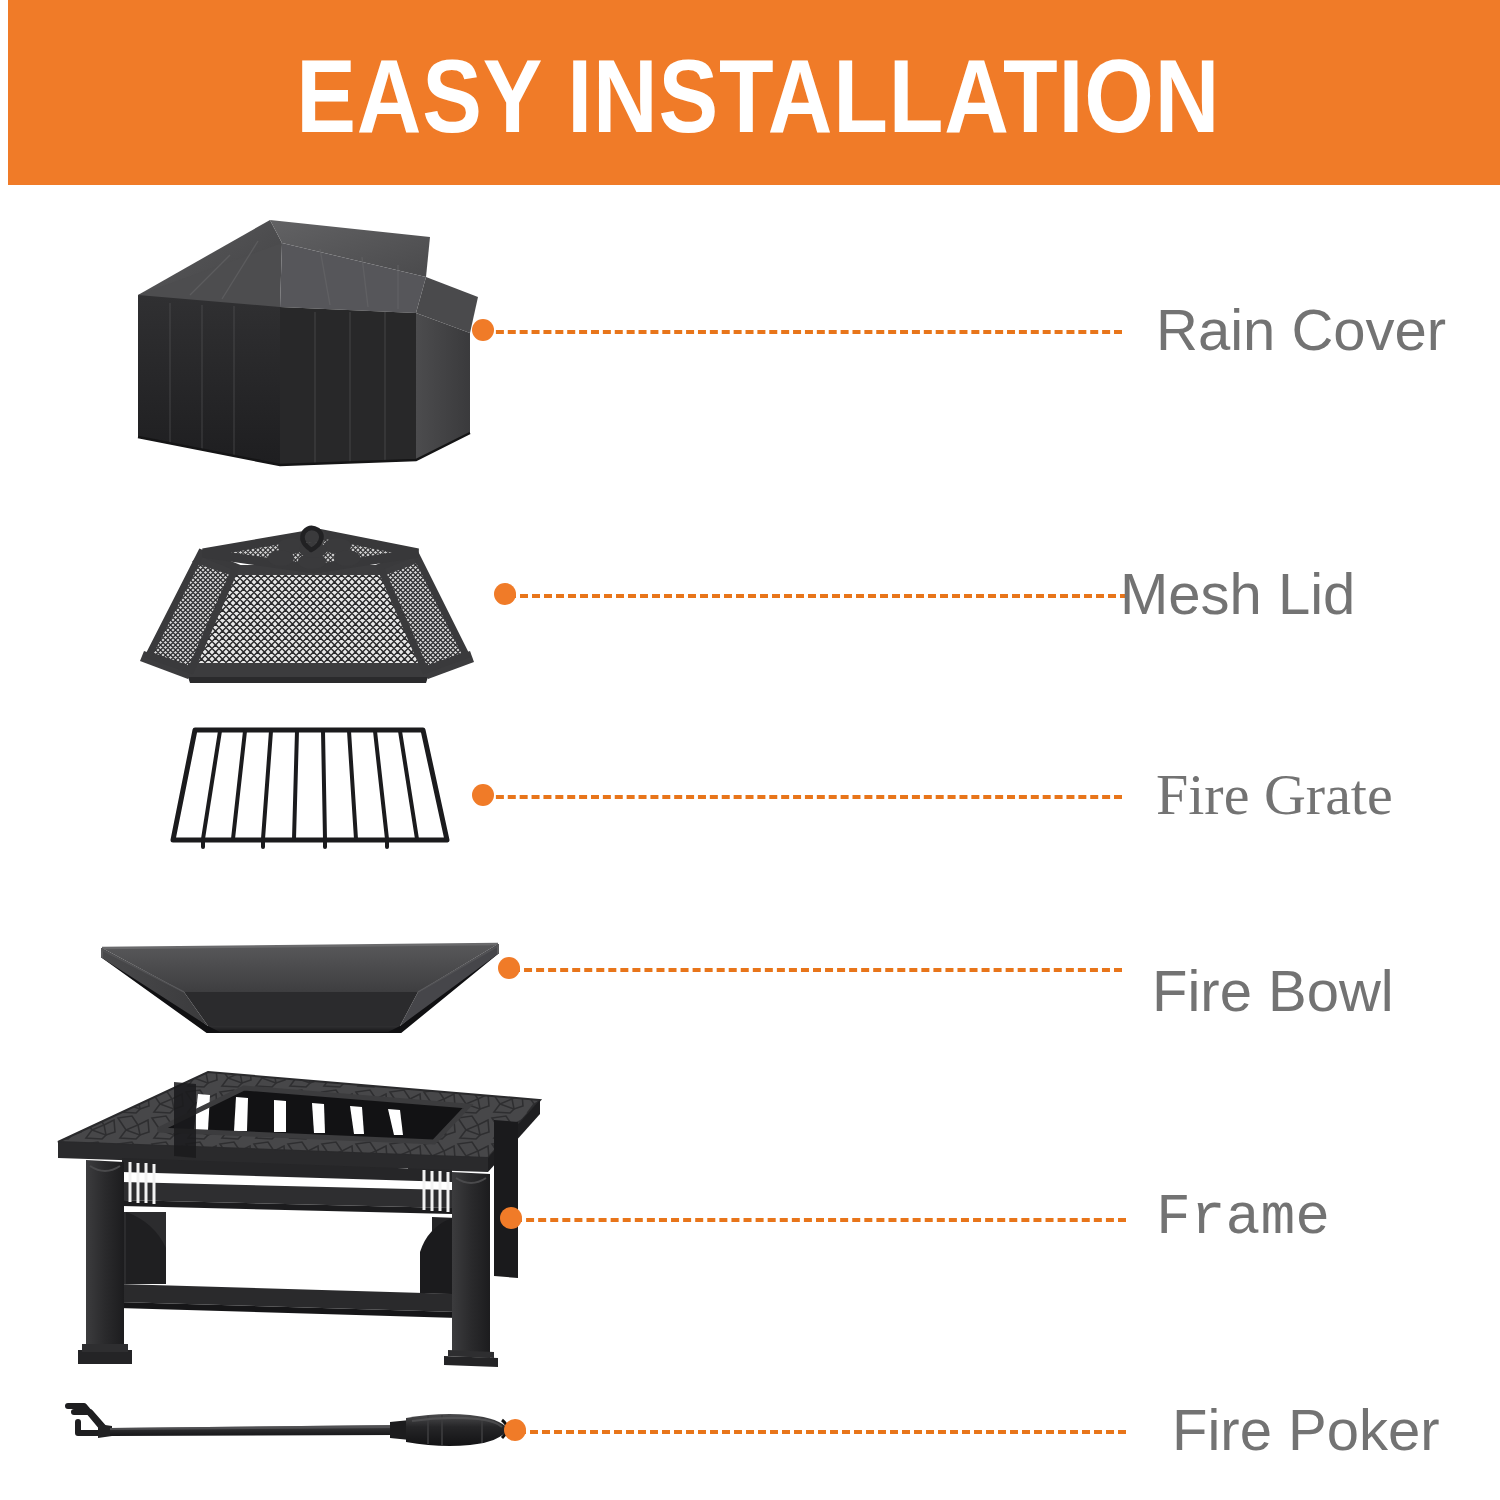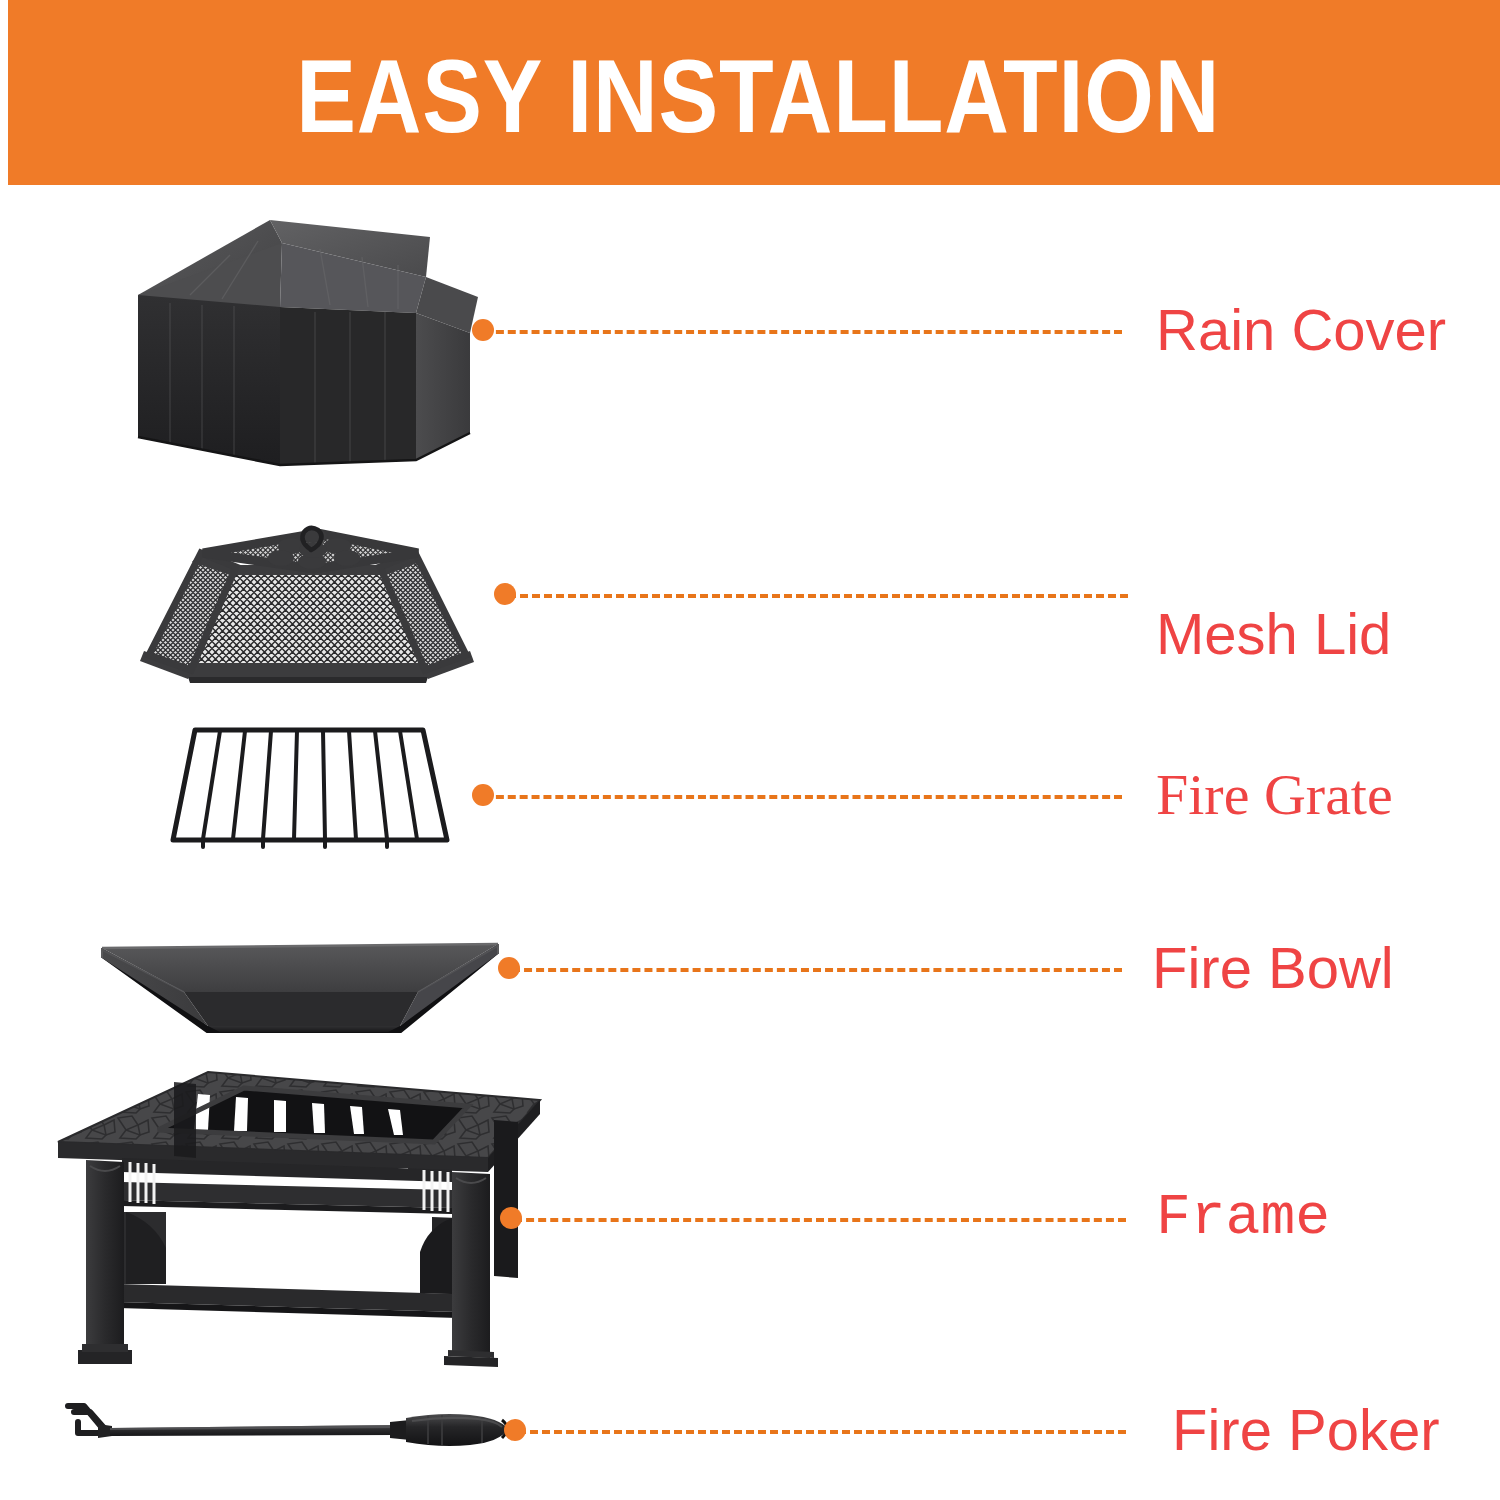--- a/index.html
+++ b/index.html
@@ -57,21 +57,21 @@
   .leader-dot {
     position: absolute;
     width: 22px;
     height: 22px;
     border-radius: 50%;
     background: #F07B28;
     top: -11px;
   }
   .callout-label {
     position: absolute;
-    color: #ef4444;
+    color: #737373;
     font-family: "Liberation Sans", sans-serif;
     font-size: 58px;
     font-weight: 400;
     white-space: nowrap;
     line-height: 1;
     transform: translateY(-50%);
     text-align: right;
   }
 
   
@@ -410,33 +410,33 @@
 
   <div class="callout-row" style="top:330px;">
     <div class="leader" style="left:484px; width:638px;"></div>
     <div class="leader-dot" style="left:472px;"></div>
     <div class="callout-label" style="left:1156px;">Rain Cover</div>
   </div>
 
   <div class="callout-row" style="top:594px;">
     <div class="leader" style="left:508px; width:620px;"></div>
     <div class="leader-dot" style="left:494px;"></div>
-    <div class="callout-label" style="left:1156px;margin-top:40px;">Mesh Lid</div>
+    <div class="callout-label" style="left:1120px;">Mesh Lid</div>
   </div>
 
   <div class="callout-row" style="top:795px;">
     <div class="leader" style="left:484px; width:638px;"></div>
     <div class="leader-dot" style="left:472px;"></div>
     <div class="callout-label" style="left:1156px;font-family:Liberation Serif, serif;">Fire Grate</div>
   </div>
 
   <div class="callout-row" style="top:968px;">
     <div class="leader" style="left:512px; width:610px;"></div>
     <div class="leader-dot" style="left:498px;"></div>
-    <div class="callout-label" style="left:1152px;">Fire Bowl</div>
+    <div class="callout-label" style="left:1152px;margin-top:23px;">Fire Bowl</div>
   </div>
 
   <div class="callout-row" style="top:1218px;">
     <div class="leader" style="left:514px; width:612px;"></div>
     <div class="leader-dot" style="left:500px;"></div>
     <div class="callout-label" style="left:1156px;font-family:Liberation Mono, monospace;">Frame</div>
   </div>
 
   <div class="callout-row" style="top:1430px;">
     <div class="leader" style="left:518px; width:608px;"></div>

